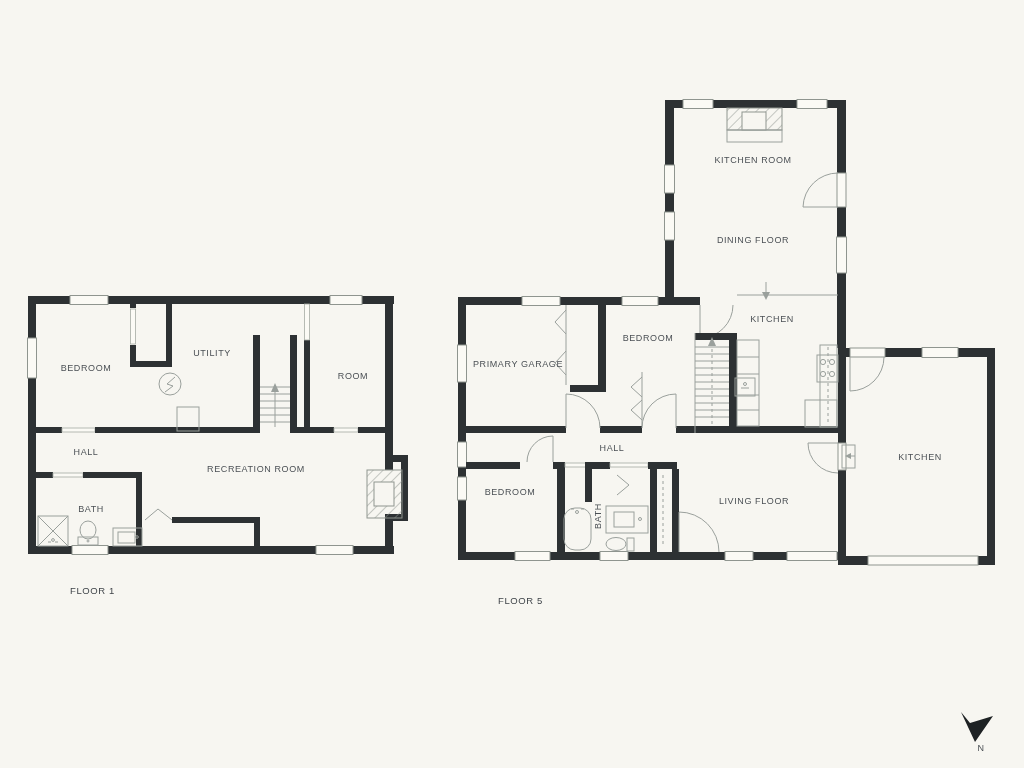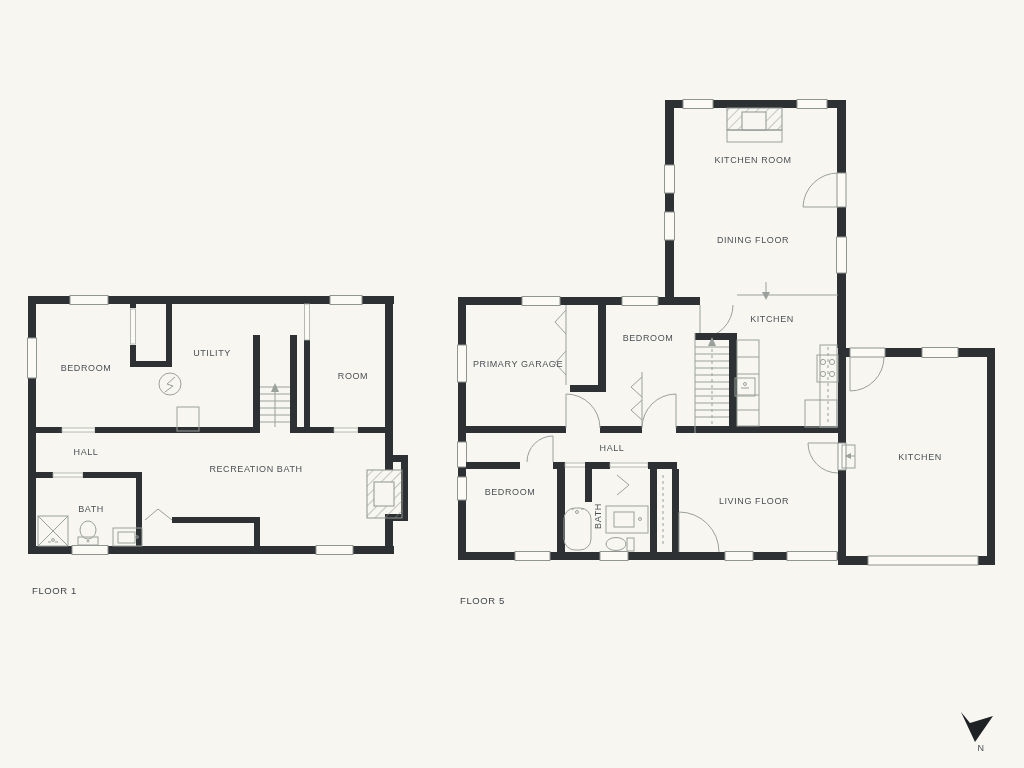--- a/index.html
+++ b/index.html
@@ -9,21 +9,21 @@
   .wall{fill:#2d3133;}
   .win{fill:#fbfaf5;stroke:#8f958f;stroke-width:1;}
   .thr{fill:#fbfaf5;stroke:#a6aba4;stroke-width:.8;}
   .fx{stroke:#9aa09c;stroke-width:1;fill:none;}
   .fxd{stroke:#9aa09c;stroke-width:1;fill:none;stroke-dasharray:3 3;}
   .hatchbox{fill:url(#hatch);stroke:#8f958f;stroke-width:1;}
   .hatchbox2{fill:url(#hatch2);stroke:#8f958f;stroke-width:1;}
   .lbl{position:absolute;transform:translate(-50%,-50%);font-size:9px;letter-spacing:.6px;
        color:#4b5055;white-space:nowrap;}
   .lbl.vert{transform:translate(-50%,-50%) rotate(-90deg);}
-  .title{position:absolute;font-size:9.5px;letter-spacing:.6px;color:#3f4449;white-space:nowrap;}
+  .title{position:absolute;font-size:9.5px;letter-spacing:.6px;color:#3f4449;white-space:nowrap;margin-left:38px;}
 </style>
 </head>
 <body>
 
 <div class="canvas">
 
   <svg style="left:27px;top:291px" width="392" height="274" viewBox="0 0 392 274">
     <defs>
       <pattern id="hatch" width="7" height="7" patternTransform="rotate(45)" patternUnits="userSpaceOnUse">
         <line x1="0" y1="0" x2="0" y2="7" stroke="#8f958f" stroke-width="1"></line>
@@ -298,21 +298,21 @@
       <rect class="win" x="395" y="253" width="35" height="9"></rect>
       <line class="fx" x1="395" y1="262" x2="395" y2="296"></line>
       <path class="fx" d="M 395,296 A 34,34 0 0 0 429,262"></path>
     </g>
   </svg>
 
   <div class="lbl" style="left:86px;top:368px">BEDROOM</div>
   <div class="lbl" style="left:212px;top:353px">UTILITY</div>
   <div class="lbl" style="left:353px;top:376px">ROOM</div>
   <div class="lbl" style="left:86px;top:452px">HALL</div>
-  <div class="lbl" style="left:256px;top:469px">RECREATION BATH</div>
+  <div class="lbl" style="left:256px;top:469px">RECREATION ROOM</div>
   <div class="lbl" style="left:91px;top:509px">BATH</div>
   <div class="title" style="left:32px;top:585px">FLOOR 1</div>
 
   <div class="lbl" style="left:753px;top:160px">KITCHEN ROOM</div>
   <div class="lbl" style="left:753px;top:240px">DINING FLOOR</div>
   <div class="lbl" style="left:772px;top:319px">KITCHEN</div>
   <div class="lbl" style="left:518px;top:364px">PRIMARY GARAGE</div>
   <div class="lbl" style="left:648px;top:338px">BEDROOM</div>
   <div class="lbl" style="left:612px;top:448px">HALL</div>
   <div class="lbl" style="left:510px;top:492px">BEDROOM</div>

